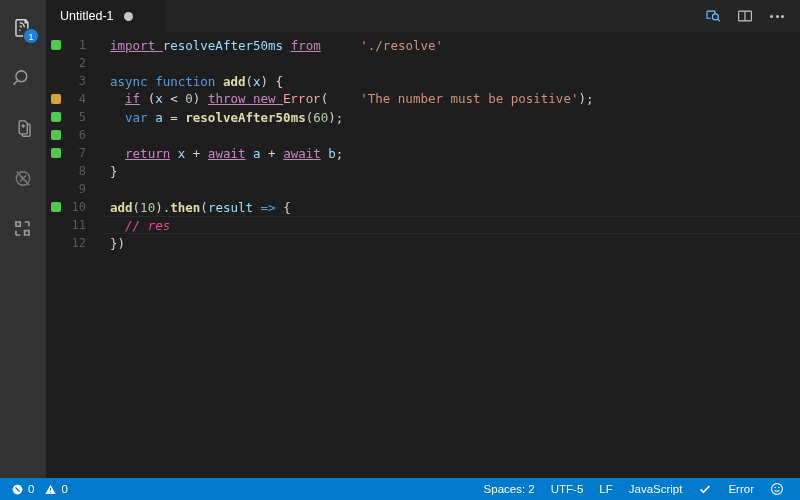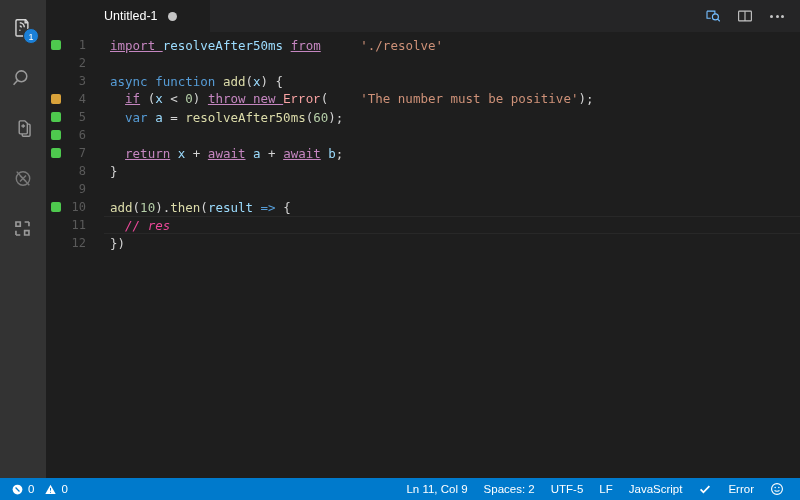--- a/index.html
+++ b/index.html
@@ -76,21 +76,20 @@
     background: #1e1e1e;
   }
 
   .titlebar {
     height: 32px;
     flex: 0 0 32px;
     background: #252526;
     display: flex;
     align-items: stretch;
     justify-content: space-between;
-    margin-left: 44px;
   }
   .tabs {
     display: flex;
     align-items: stretch;
   }
   .tab {
     display: flex;
     align-items: center;
     gap: 10px;
     padding: 0 12px 0 14px;
@@ -190,21 +189,21 @@
     color: #d4d4d4;
     padding-left: 6px;
     position: relative;
     z-index: 1;
   }
 
   
   .t-kw   { color: #c586c0; text-decoration: underline; }
   .t-ctl  { color: #569cd6; }
   .t-var  { color: #9cdcfe; }
-  .t-fn   { color: #dcdcaa; }
+  .t-fn   { color: #dcdcaa; font-weight: bold; }
   .t-str  { color: #ce9178; margin-left: 32px; }
   .t-num  { color: #b5cea8; }
   .t-type { color: #fca5a5; font-family: Liberation Mono, monospace; }
   .t-cmt  { color: #ec4899; font-style: italic; }
   .t-pl   { color: #d4d4d4; }
 
   
   .statusbar {
     height: 22px;
     flex: 0 0 22px;
@@ -356,21 +355,20 @@
             <path d="M8 2.2 14.4 13.4H1.6z" fill="#ffffff"></path>
             <path d="M8 6v3.4" stroke="#007acc" stroke-width="1.2"></path>
             <circle cx="8" cy="11.4" r="0.7" fill="#007acc"></circle>
           </svg>
         </span>
         <span>0</span>
       </div>
     </div>
 
     <div class="status-right">
-      <div class="status-item">Ln 11, Col 9</div>
       <div class="status-item">Spaces: 2</div>
       <div class="status-item">UTF-5</div>
       <div class="status-item">LF</div>
       <div class="status-item">JavaScript</div>
       <div class="status-item">
         <span class="si-icon">
           <svg width="14" height="14" viewBox="0 0 16 16" fill="none" stroke="#ffffff" stroke-width="2">
             <path d="M3 8.5 6.2 11.8 13 4.6"></path>
           </svg>
         </span>

